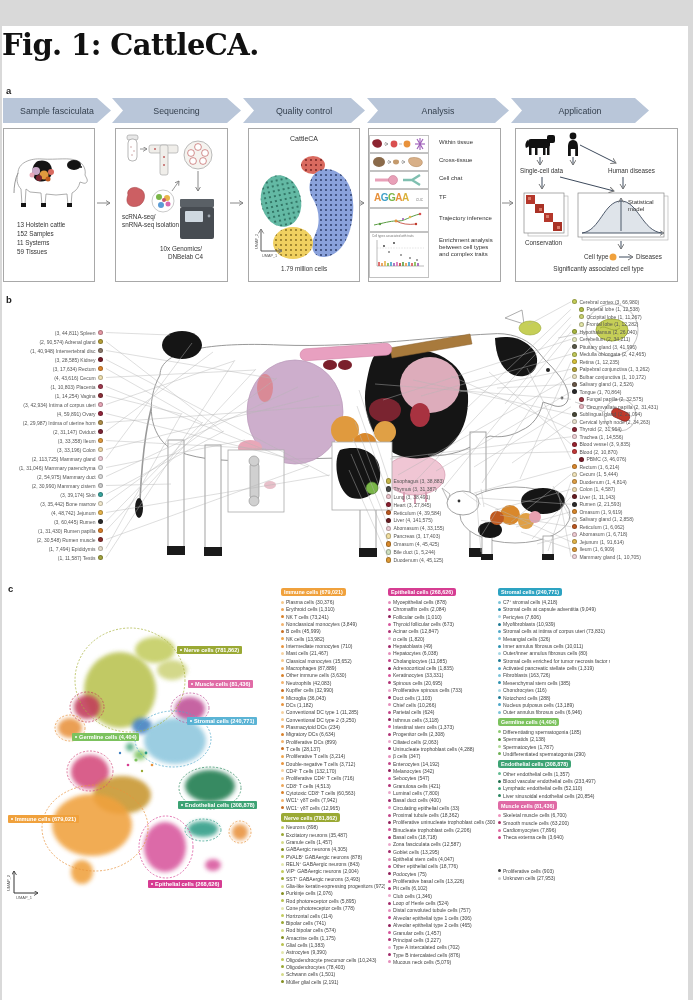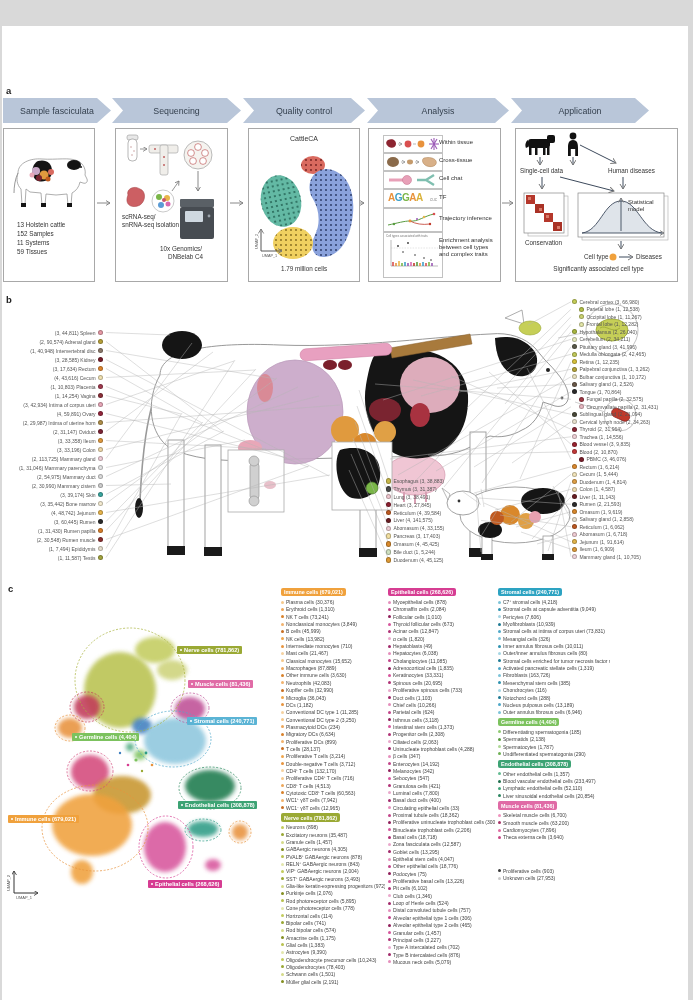--- a/index.html
+++ b/index.html
@@ -9,21 +9,21 @@
   .chrome-right{position:absolute;right:0;top:0;width:5px;height:1000px;background:#d9d9d9}
   .chrome-left{position:absolute;left:0;top:26px;width:2px;height:974px;background:#d9d9d9}
   .fig-title{position:absolute;left:2px;top:28px;margin:0;font-family:"DejaVu Serif","Liberation Serif",serif;font-weight:800;font-size:29px;letter-spacing:-0.6px;color:#111}
   .panel-label{position:absolute;font-weight:700;font-size:9.5px;color:#222}
   .chev{position:absolute;top:98px;height:25px;background:#b9c6d9;color:#35414f;font-size:8.8px;display:flex;align-items:center;justify-content:center;clip-path:polygon(0 0,calc(100% - 14px) 0,100% 50%,calc(100% - 14px) 100%,0 100%,11px 50%)}
   .chev.first{clip-path:polygon(0 0,calc(100% - 14px) 0,100% 50%,calc(100% - 14px) 100%,0 100%)}
   .abox{position:absolute;top:128px;height:154px;border:1px solid #a8a8a8;background:#fff;box-sizing:border-box}
   .tiny{position:absolute;font-size:6.3px;color:#333;line-height:8.6px;white-space:nowrap}
   .tinyc{position:absolute;font-size:6.3px;color:#333;text-align:center;white-space:nowrap}
   .an-label{position:absolute;left:70px;font-size:6px;color:#333;line-height:7px;width:60px}
-  .an-cell{position:absolute;left:14px;width:58px;border:0.6px solid #c2c2c2;background:#fff}
+  .an-cell{position:absolute;left:0;width:58px;border:0.6px solid #c2c2c2;background:#fff}
   
   #pb-left{position:absolute;left:0;top:328px;width:103px}
   .pbl-row{display:flex;align-items:center;justify-content:flex-end;gap:2px;height:9px}
   #pb-mid{position:absolute;left:386px;top:477px;width:96px}
   .pbm-row{display:flex;align-items:center;gap:2px;height:7.9px}
   #pb-right{position:absolute;left:572px;top:298px;width:121px}
   .pbr-row{display:flex;align-items:center;gap:2px;height:7.5px}
   .pbr-row.ind{padding-left:7px}
   .pb-dot{width:3.4px;height:3.4px;border-radius:50%;flex:0 0 auto;border:0.3px solid rgba(0,0,0,.25)}
   .pb-txt{font-size:5px;color:#555;white-space:nowrap}
@@ -39,20 +39,21 @@
   svg{display:block}
 </style>
 </head>
 <body>
 
 <div class="screen">
   <div class="chrome-top"></div>
   <div class="chrome-right"></div>
   <div class="chrome-left"></div>
 
+  <h1 class="fig-title">Fig. 1: CattleCA.</h1>
 
   <div class="panel-label" style="left:6px;top:85px">a</div>
 
   <div class="chev first" style="left:3px;width:108px">Sample fasciculata</div>
   <div class="chev" style="left:112px;width:129px">Sequencing</div>
   <div class="chev" style="left:243px;width:122px">Quality control</div>
   <div class="chev" style="left:511px;width:138px">Application</div>
   <div class="chev" style="left:367px;width:142px">Analysis</div>
 
   <svg class="abs" style="left:0;top:95px" width="693" height="190" viewBox="0 0 693 190">

